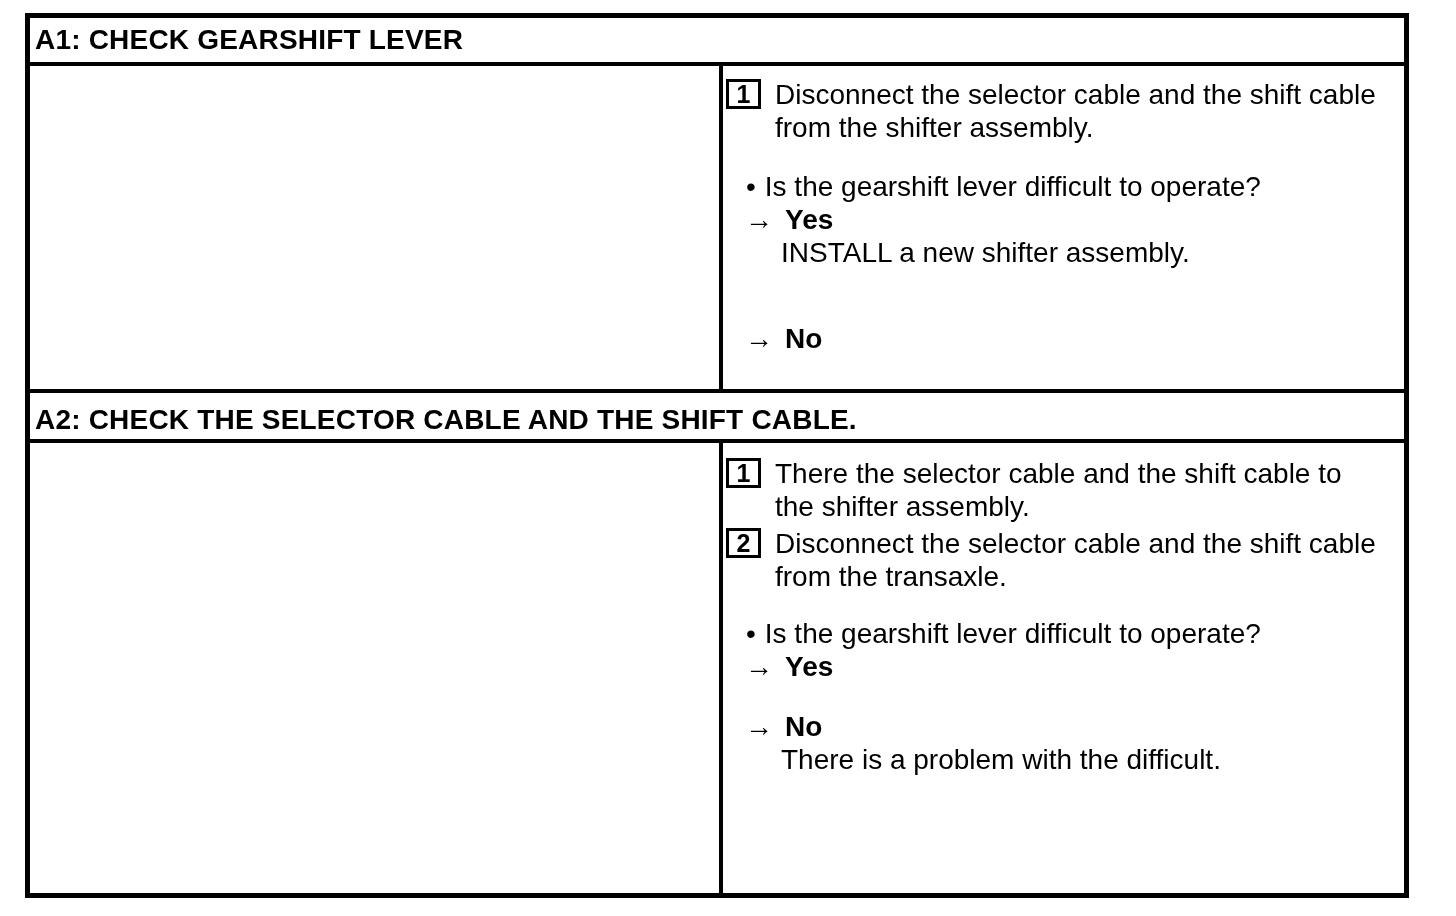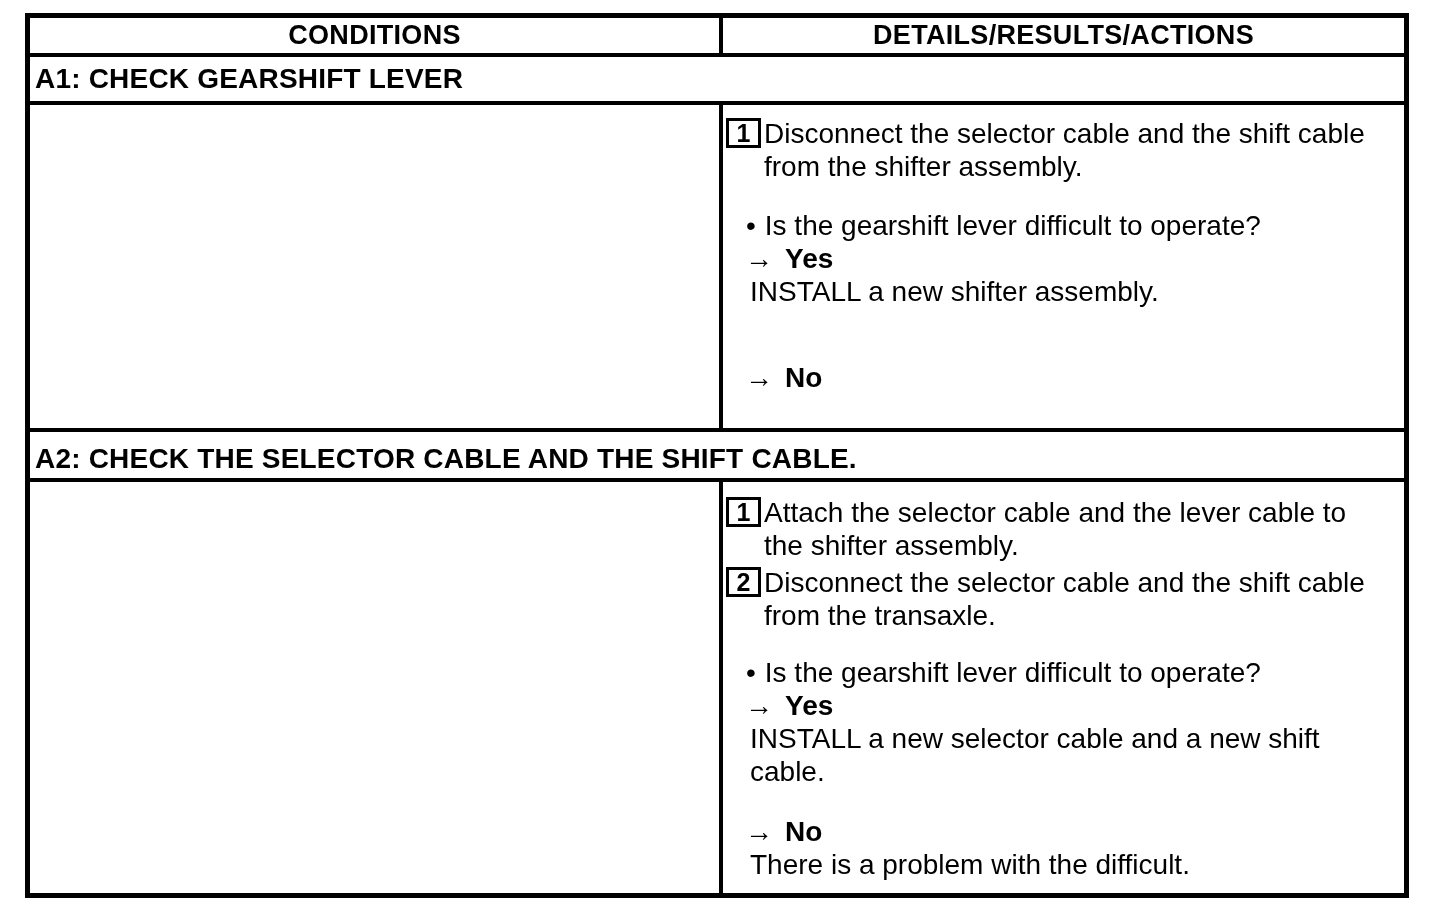--- a/index.html
+++ b/index.html
@@ -49,48 +49,44 @@
 
   .step { display: flex; align-items: flex-start; padding-left: 3px; }
   .step.second { margin-top: 4px; }
   .stepnum {
     flex: 0 0 auto;
     width: 35px; height: 30px; margin-top: 1px;
     border: 3px solid #000;
     display: flex; align-items: center; justify-content: center;
     font-weight: 700; font-size: 25px; line-height: 25px;
   }
-  .steptext { display: block; margin-left: 3px; max-width: 610px; }
+  .steptext { display: block; margin-left: 14px; max-width: 610px; }
 
   .q-line { display: flex; padding-left: 23px; }
   .bullet-glyph { flex: 0 0 auto; margin-right: 9px; }
 
   .arrow-line { display: flex; padding-left: 22px; }
   .arrow-glyph { flex: 0 0 auto; font-weight: 400; margin-right: 12px; }
   .branch-label { font-weight: 700; }
 
-  .action { margin-left: 27px; max-width: 600px; }
+  .action { margin-left: 58px; max-width: 600px; }
   .bold { font-weight: 700; }
 
   .gap { flex: 0 0 auto; width: 100%; }
   .g26 { height: 26px; }
   .g53 { height: 53px; }
   .g24 { height: 24px; }
   .g27 { height: 27px; }
 </style>
 </head>
 <body>
 
 <div class="page">
   <div class="diag-table">
 
-    <div class="row header-row">
-      <div class="cell left header-cell">CONDITIONS</div>
-      <div class="cell right header-cell">DETAILS/RESULTS/ACTIONS</div>
-    </div>
 
     <div class="row section-row s1">
       <span>A1: CHECK GEARSHIFT LEVER</span>
     </div>
 
     <div class="row body-row a1-body">
       <div class="cell left"></div>
       <div class="cell right content">
 
         <div class="step">
@@ -123,39 +119,38 @@
     <div class="row section-row s2">
       <span>A2: CHECK THE SELECTOR CABLE AND THE SHIFT CABLE.</span>
     </div>
 
     <div class="row body-row a2-body">
       <div class="cell left"></div>
       <div class="cell right content">
 
         <div class="step">
           <span class="stepnum">1</span>
-          <span class="steptext">Attach the selector cable and the lever cable to the shifter assembly.</span>
+          <span class="steptext">There the selector cable and the shift cable to the shifter assembly.</span>
         </div>
         <div class="step second">
           <span class="stepnum">2</span>
           <span class="steptext">Disconnect the selector cable and the shift cable from the transaxle.</span>
         </div>
 
         <div class="gap g24"></div>
 
         <div class="q-line">
           <span class="bullet-glyph">•</span>
           <span>Is the gearshift lever difficult to operate?</span>
         </div>
 
         <div class="arrow-line">
           <span class="arrow-glyph">→</span>
           <span class="branch-label">Yes</span>
         </div>
-        <div class="action">INSTALL a new selector cable and a new shift cable.</div>
 
         <div class="gap g27"></div>
 
         <div class="arrow-line">
           <span class="arrow-glyph">→</span>
           <span class="branch-label">No</span>
         </div>
         <div class="action">There is a problem with the difficult.</div>
       </div>
     </div>

